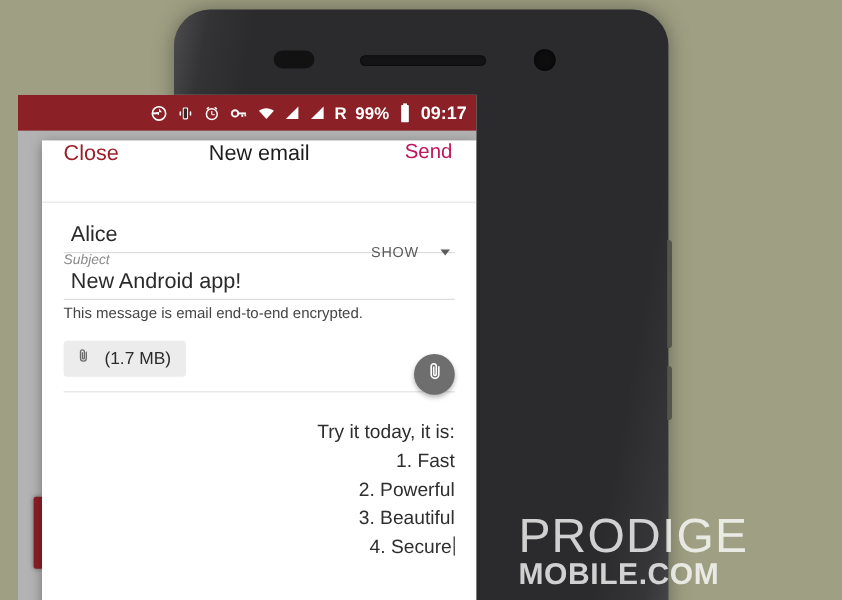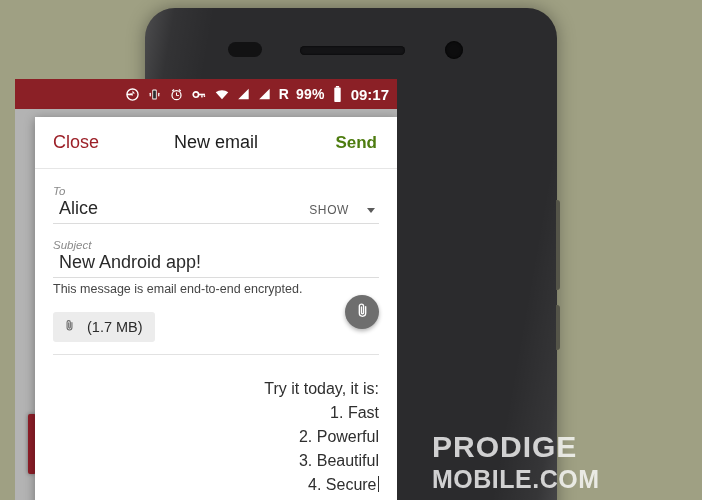--- a/index.html
+++ b/index.html
@@ -91,31 +91,31 @@
   #dialog {
     position:absolute; left:20px; top:38px;
     width:362px; height:403px;
     background:#ffffff;
     box-shadow:0 2px 10px rgba(0,0,0,.35);
     overflow:hidden;
   }
   
   #toolbar {
     position:relative; height:52px; width:100%;
-    display:flex; align-items:center; border-bottom:1px solid #e6e6e6;
+    display:flex; align-items:flex-start; border-bottom:1px solid #e6e6e6;
   }
   #btn-close {
     position:absolute; left:18px; font-size:18px; color:#9c2028;
     font-family:"Liberation Sans", sans-serif;
   }
   #title-newemail {
     width:100%; text-align:center; font-size:18px; font-weight:normal; color:#1d1d1d;
   }
   #btn-send {
-    position:absolute; right:20px; font-size:17px; font-weight:bold; color:#4d7c0f;
+    position:absolute; right:20px; font-size:17px; font-weight:normal; color:#be185d;
   }
 
   
   .field { position:relative; padding:0 18px; }
   .field-label {
     font-style:italic; font-size:11.5px; color:#8a8a8a; margin-bottom:1px;
   }
   .field-value {
     font-size:18px; color:#2a2a2a; padding-left:6px; padding-bottom:3px;
   }
@@ -126,21 +126,21 @@
     position:absolute; right:22px; top:18px;
     font-size:12px; color:#5b5b5b; letter-spacing:.6px;
     display:flex; align-items:center; gap:18px;
   }
   .caret {
     width:0; height:0; border-left:4.5px solid transparent;
     border-right:4.5px solid transparent; border-top:5px solid #5b5b5b;
     margin-top:1px;
   }
 
-  #subject-field { margin-top:15px; }
+  #subject-field { }
   #encrypt-note {
     padding:0 18px; margin-top:4px;
     font-size:12.5px; color:#454545;
   }
 
   
   #fab-attach {
     position:absolute; right:18px; top:178px;
     width:34px; height:34px; border-radius:50%;
     background:#6e6e6e;
@@ -166,21 +166,21 @@
     display:inline-block; width:1.5px; height:16px; background:#2e2e2e;
     vertical-align:-2px; margin-left:1px;
   }
 
   
   #watermark {
     position:absolute; left:432px; top:428px; width:252px; height:66px;
     pointer-events:none;
   }
   #wm-top {
-    font-size:30px; font-weight:bold; letter-spacing:1px;
+    font-size:40px; font-weight:normal; letter-spacing:1px;
     color:rgba(255,255,255,.78); line-height:38px;
     font-family:"Liberation Sans", sans-serif;
   }
   #wm-bottom {
     font-size:25px; font-weight:bold; letter-spacing:.5px;
     color:rgba(255,255,255,.78); line-height:26px;
     font-family:"Liberation Sans", sans-serif;
   }
 </style>
 </head>
@@ -263,21 +263,20 @@
 
     <div id="dialog">
 
       <div id="toolbar">
         <span id="btn-close">Close</span>
         <span id="title-newemail">New email</span>
         <span id="btn-send">Send</span>
       </div>
 
       <div class="field" id="to-field">
-        <div class="field-label">To</div>
         <div class="field-value">Alice</div>
         <div class="field-rule"></div>
         <div id="show-toggle">
           <span>SHOW</span>
           <span class="caret"></span>
         </div>
       </div>
 
       <div class="field" id="subject-field">
         <div class="field-label">Subject</div>

